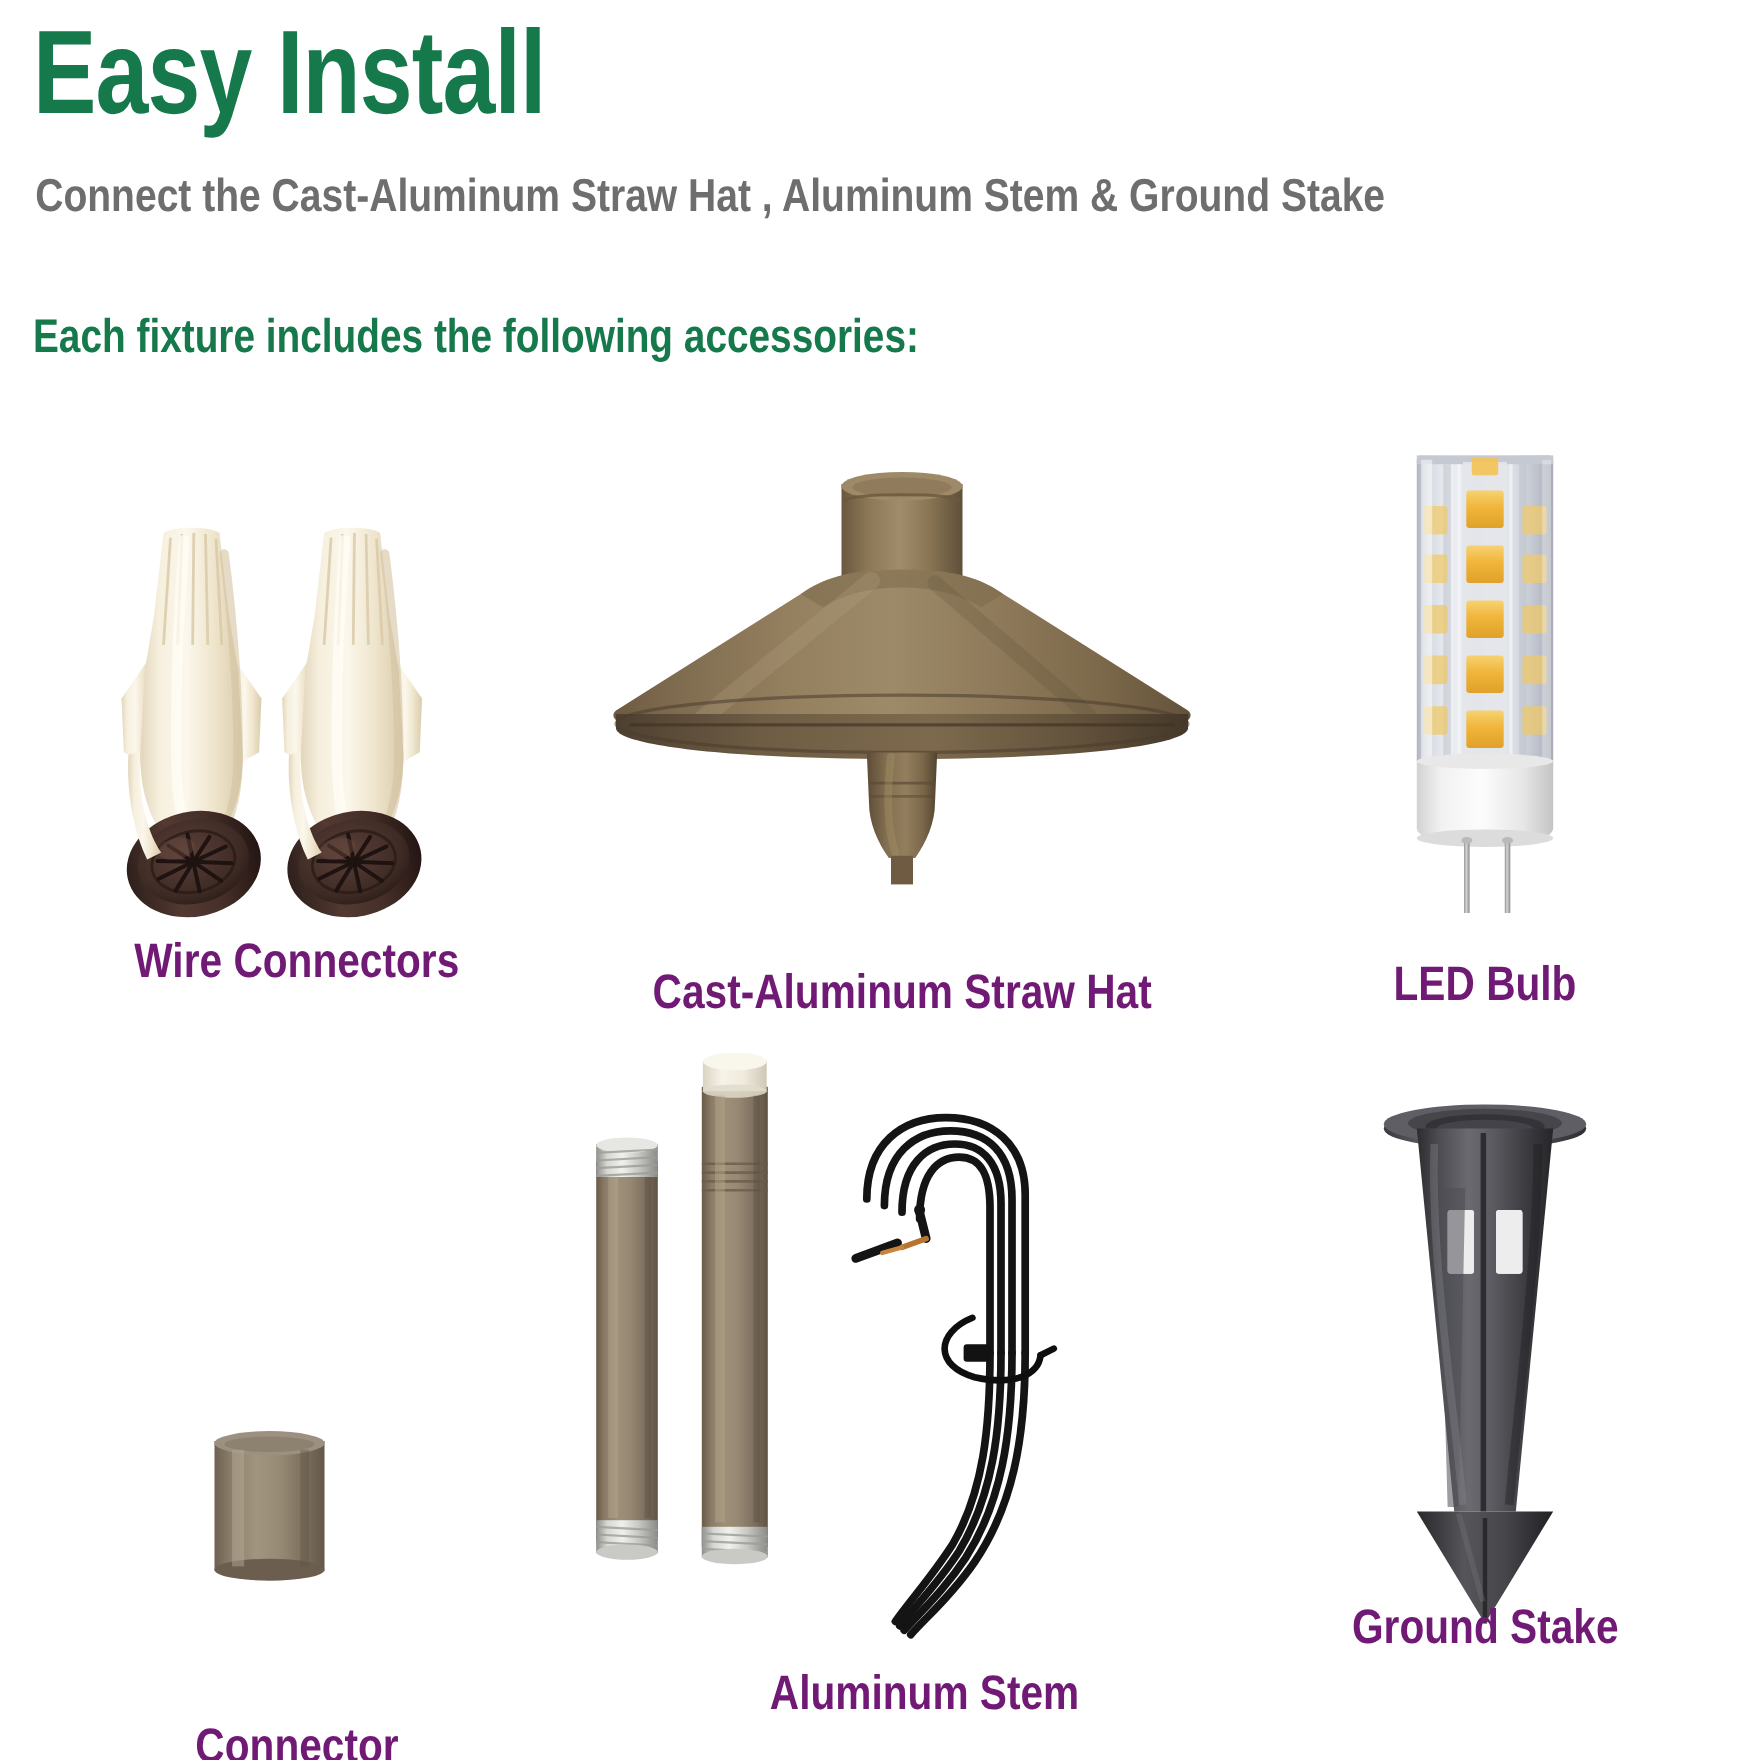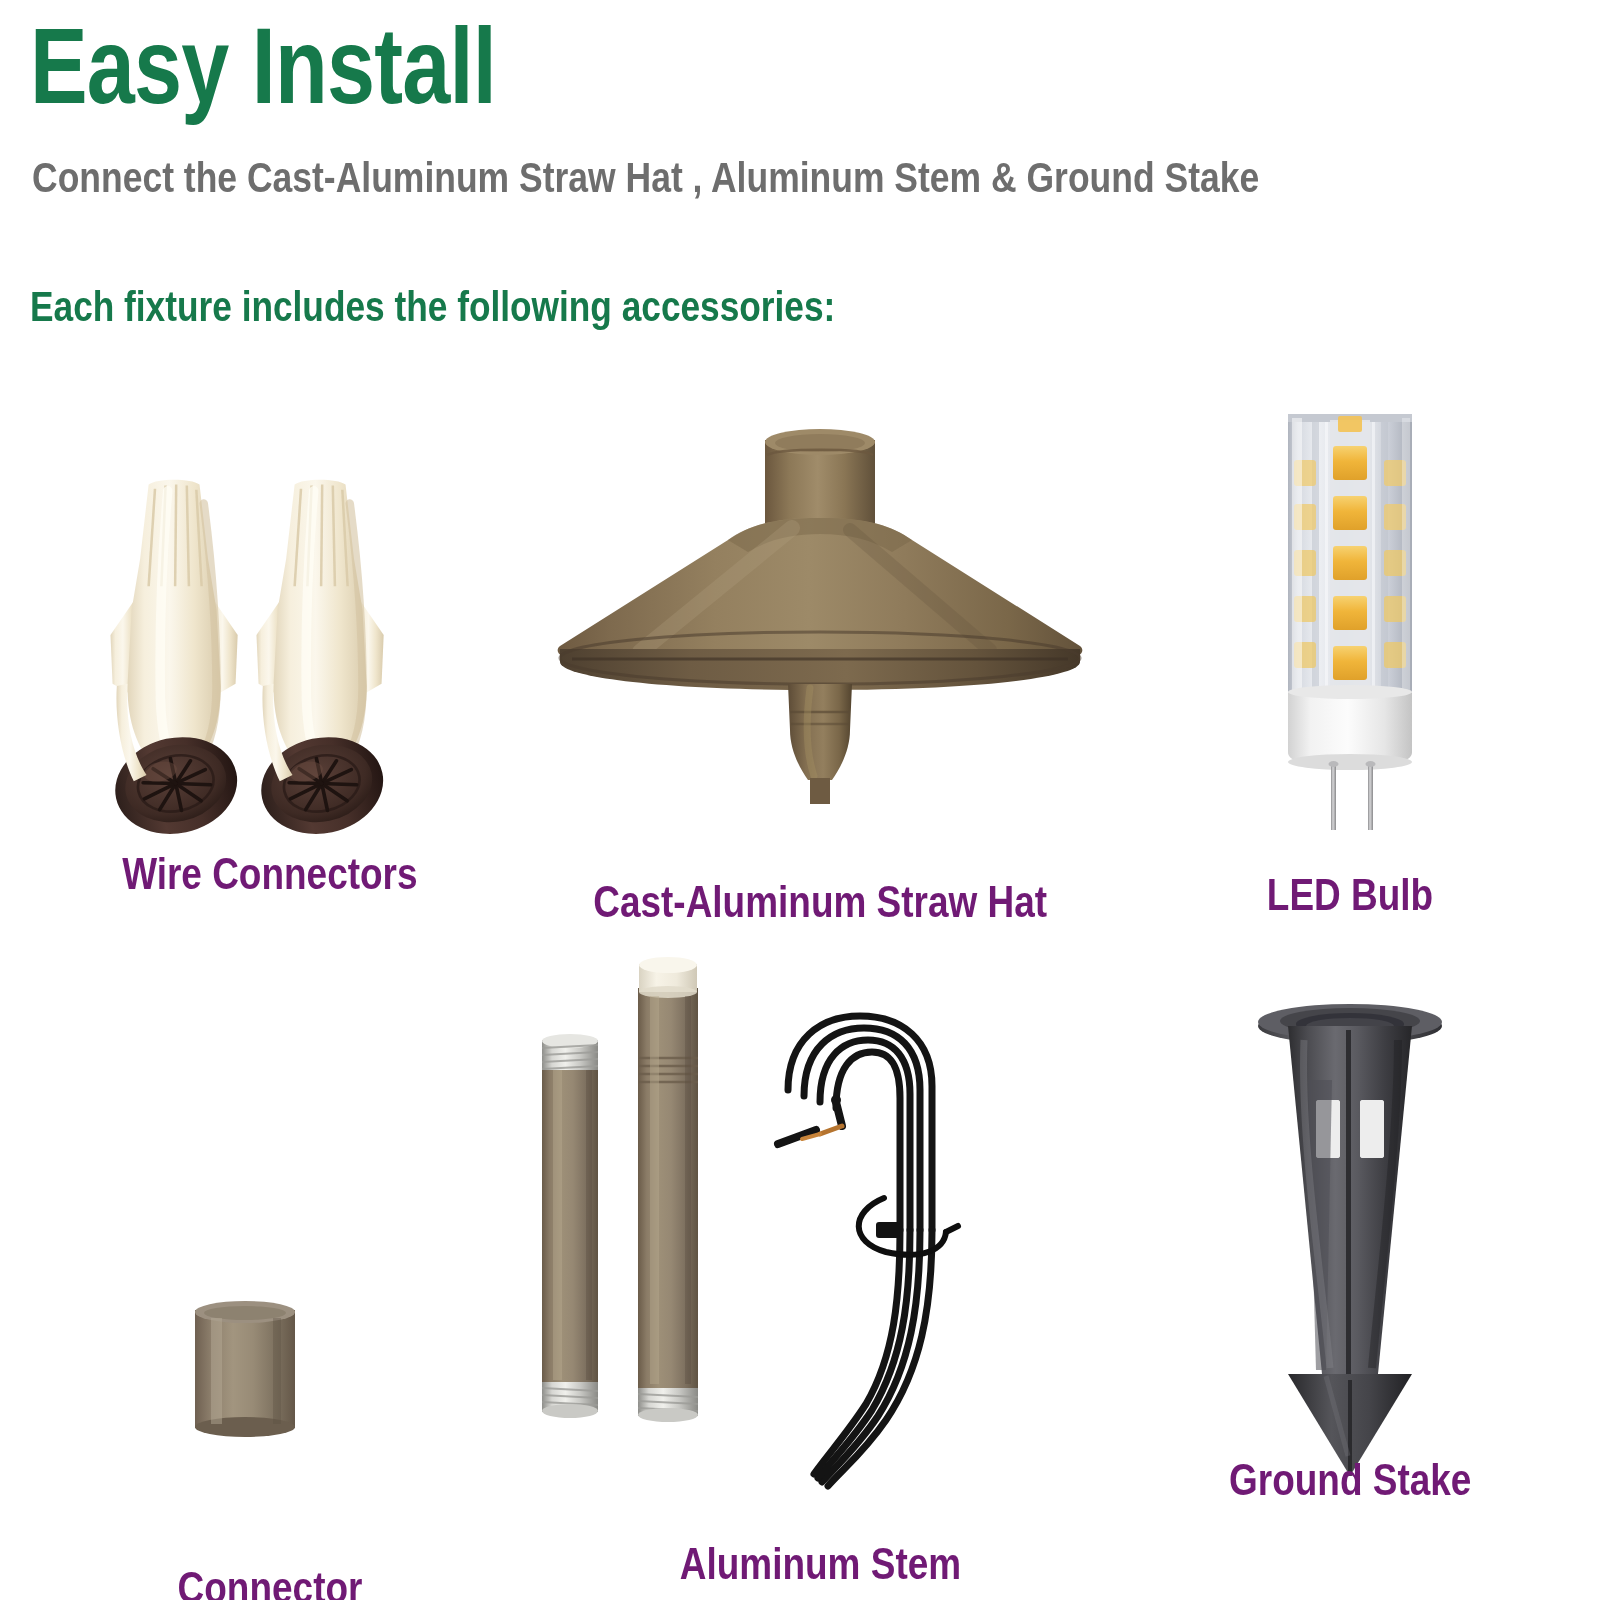--- a/index.html
+++ b/index.html
@@ -91,21 +91,21 @@
   #cell-led-bulb          { left: 1140px; top: 400px; width: 420px; height: 440px; }
   #label-wire-connectors  { left: 40px;   top: 852px; width: 460px; }
   #label-straw-hat        { left: 520px;  top: 852px; width: 600px; margin-top: 28px; }
   #label-led-bulb         { left: 1140px; top: 873px; width: 420px; }
 
   
   #cell-connector         { left: 40px;   top: 960px;  width: 460px; height: 540px; }
   #cell-aluminum-stem     { left: 520px;  top: 930px;  width: 600px; height: 570px; }
   #cell-ground-stake      { left: 1140px; top: 960px;  width: 420px; height: 540px; }
   #label-connector        { left: 40px;   top: 1518px; width: 460px; margin-top: 48px; }
-  #label-aluminum-stem    { left: 520px;  top: 1518px; width: 600px; margin-top: 24px; }
+  #label-aluminum-stem    { left: 540px;  top: 1518px; width: 600px; }
   #label-ground-stake     { left: 1140px; top: 1458px; width: 420px; }
 
   svg { display: block; overflow: visible; }
 </style>
 </head>
 <body>
 
 <div class="header">
   <div class="title">Easy Install</div>
   <div class="subtitle">Connect the Cast-Aluminum Straw Hat , Aluminum Stem &amp; Ground Stake</div>

